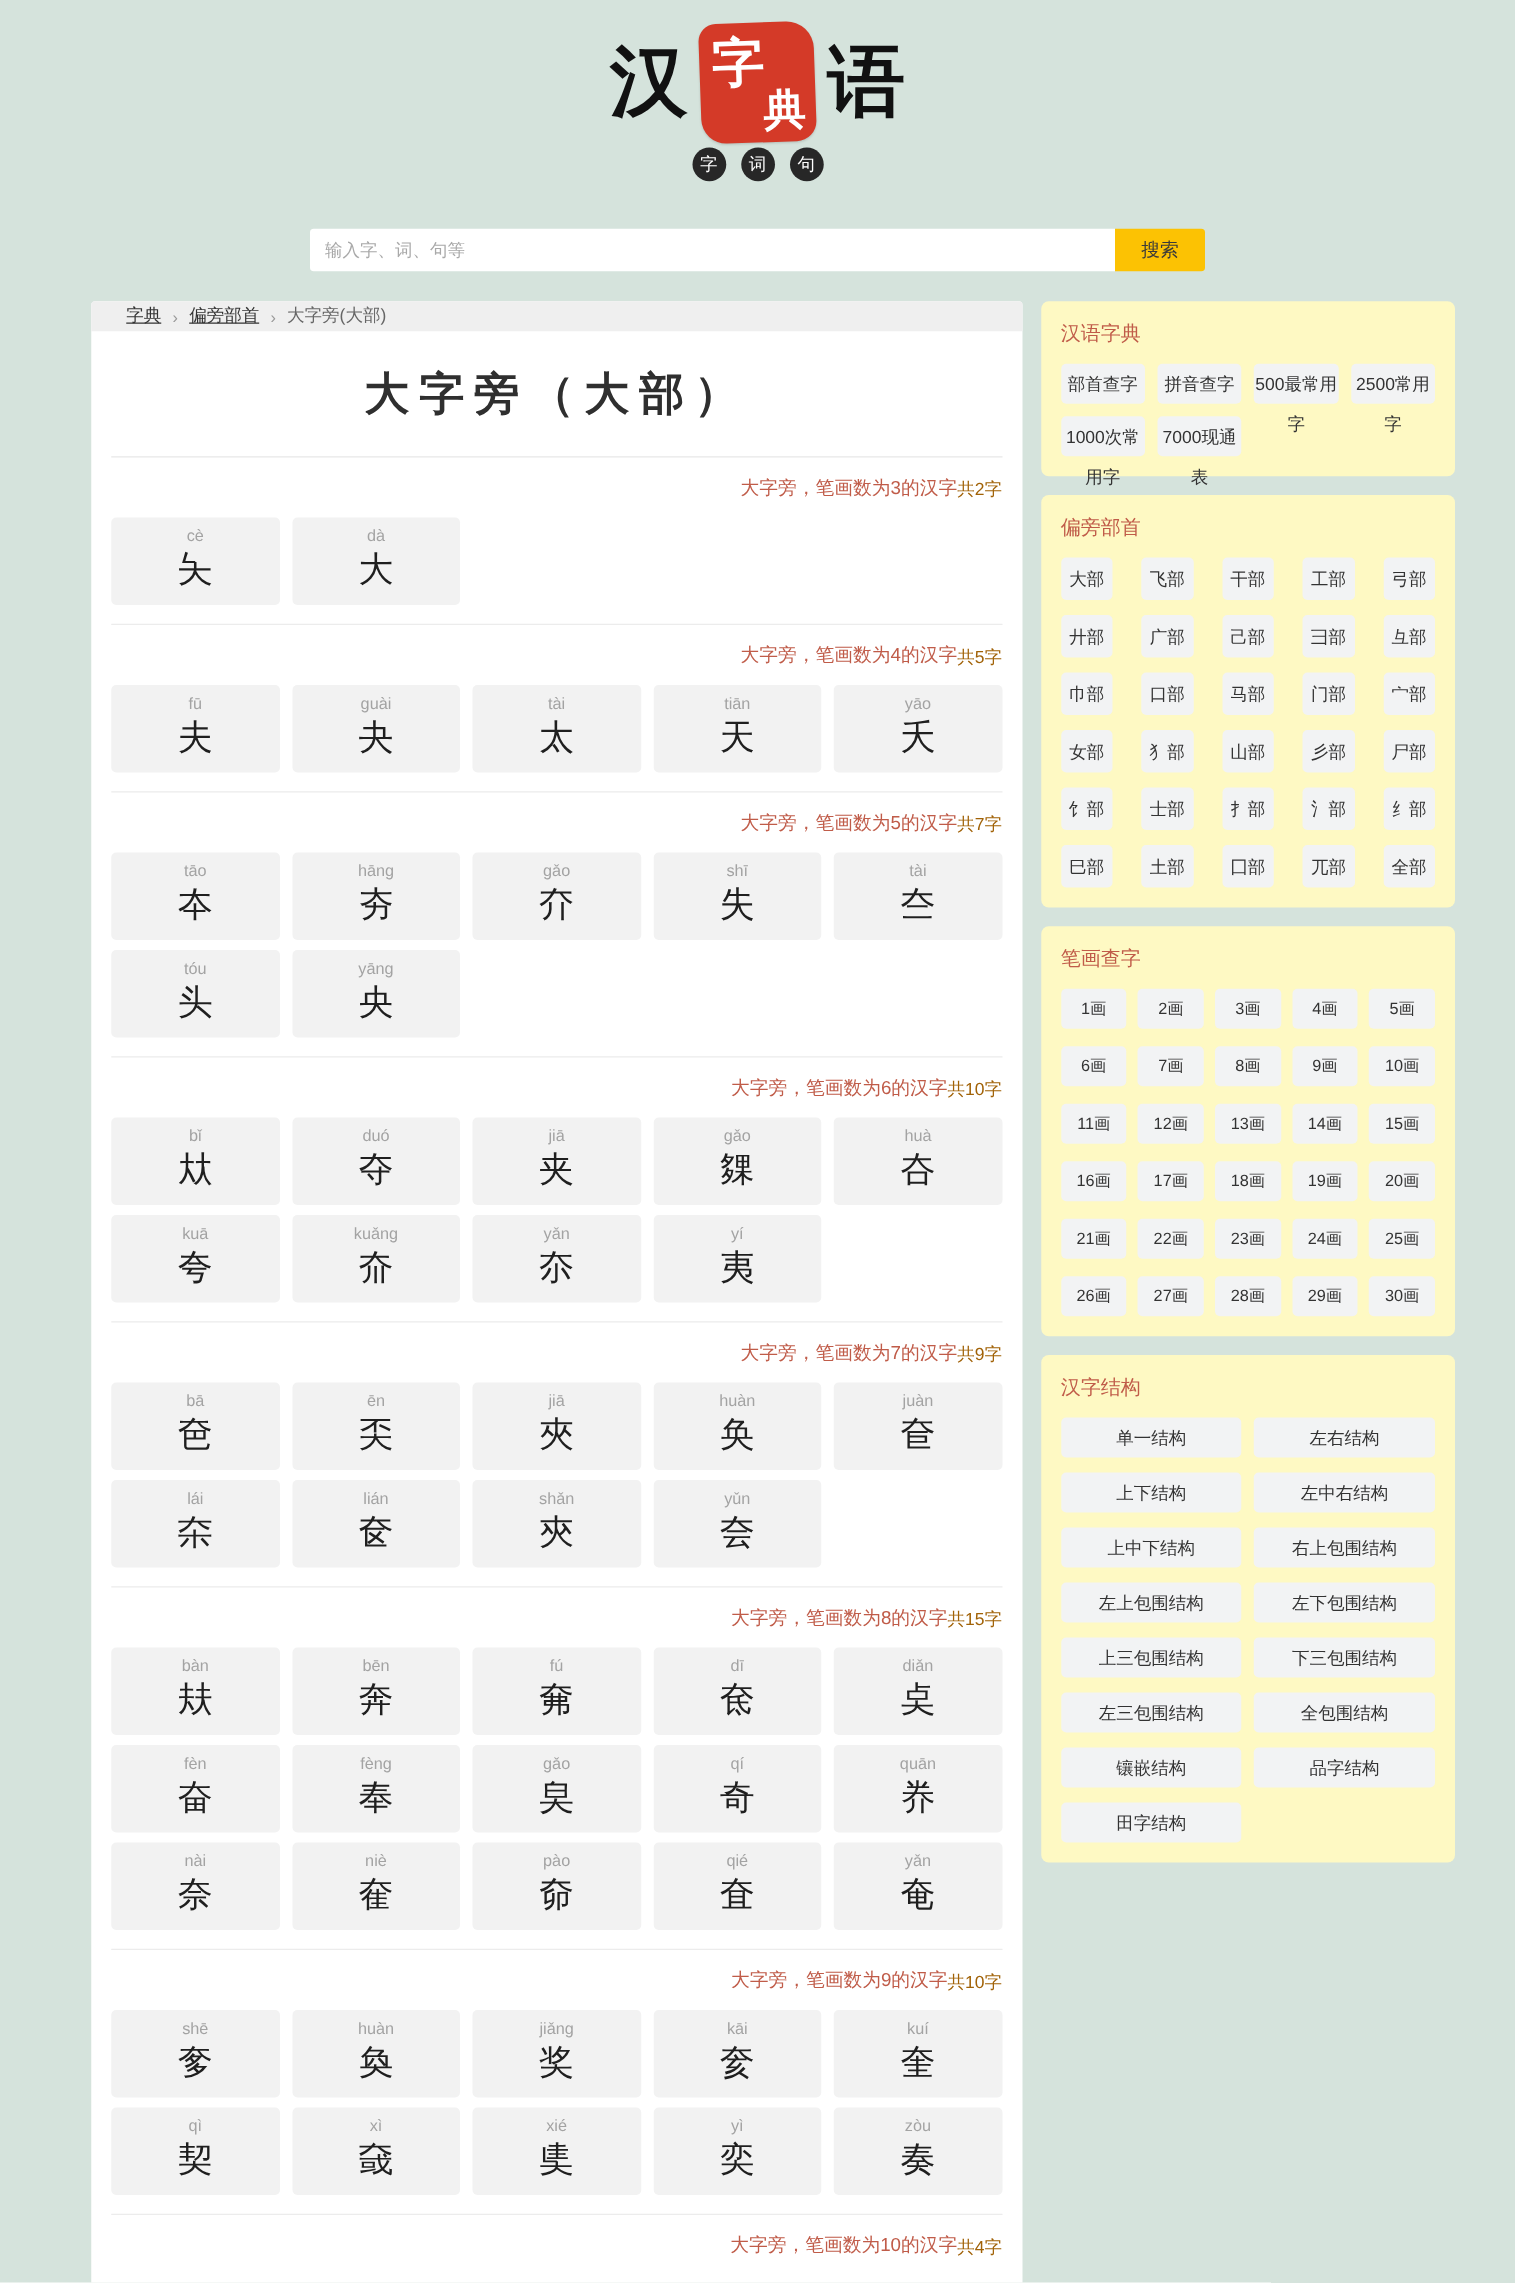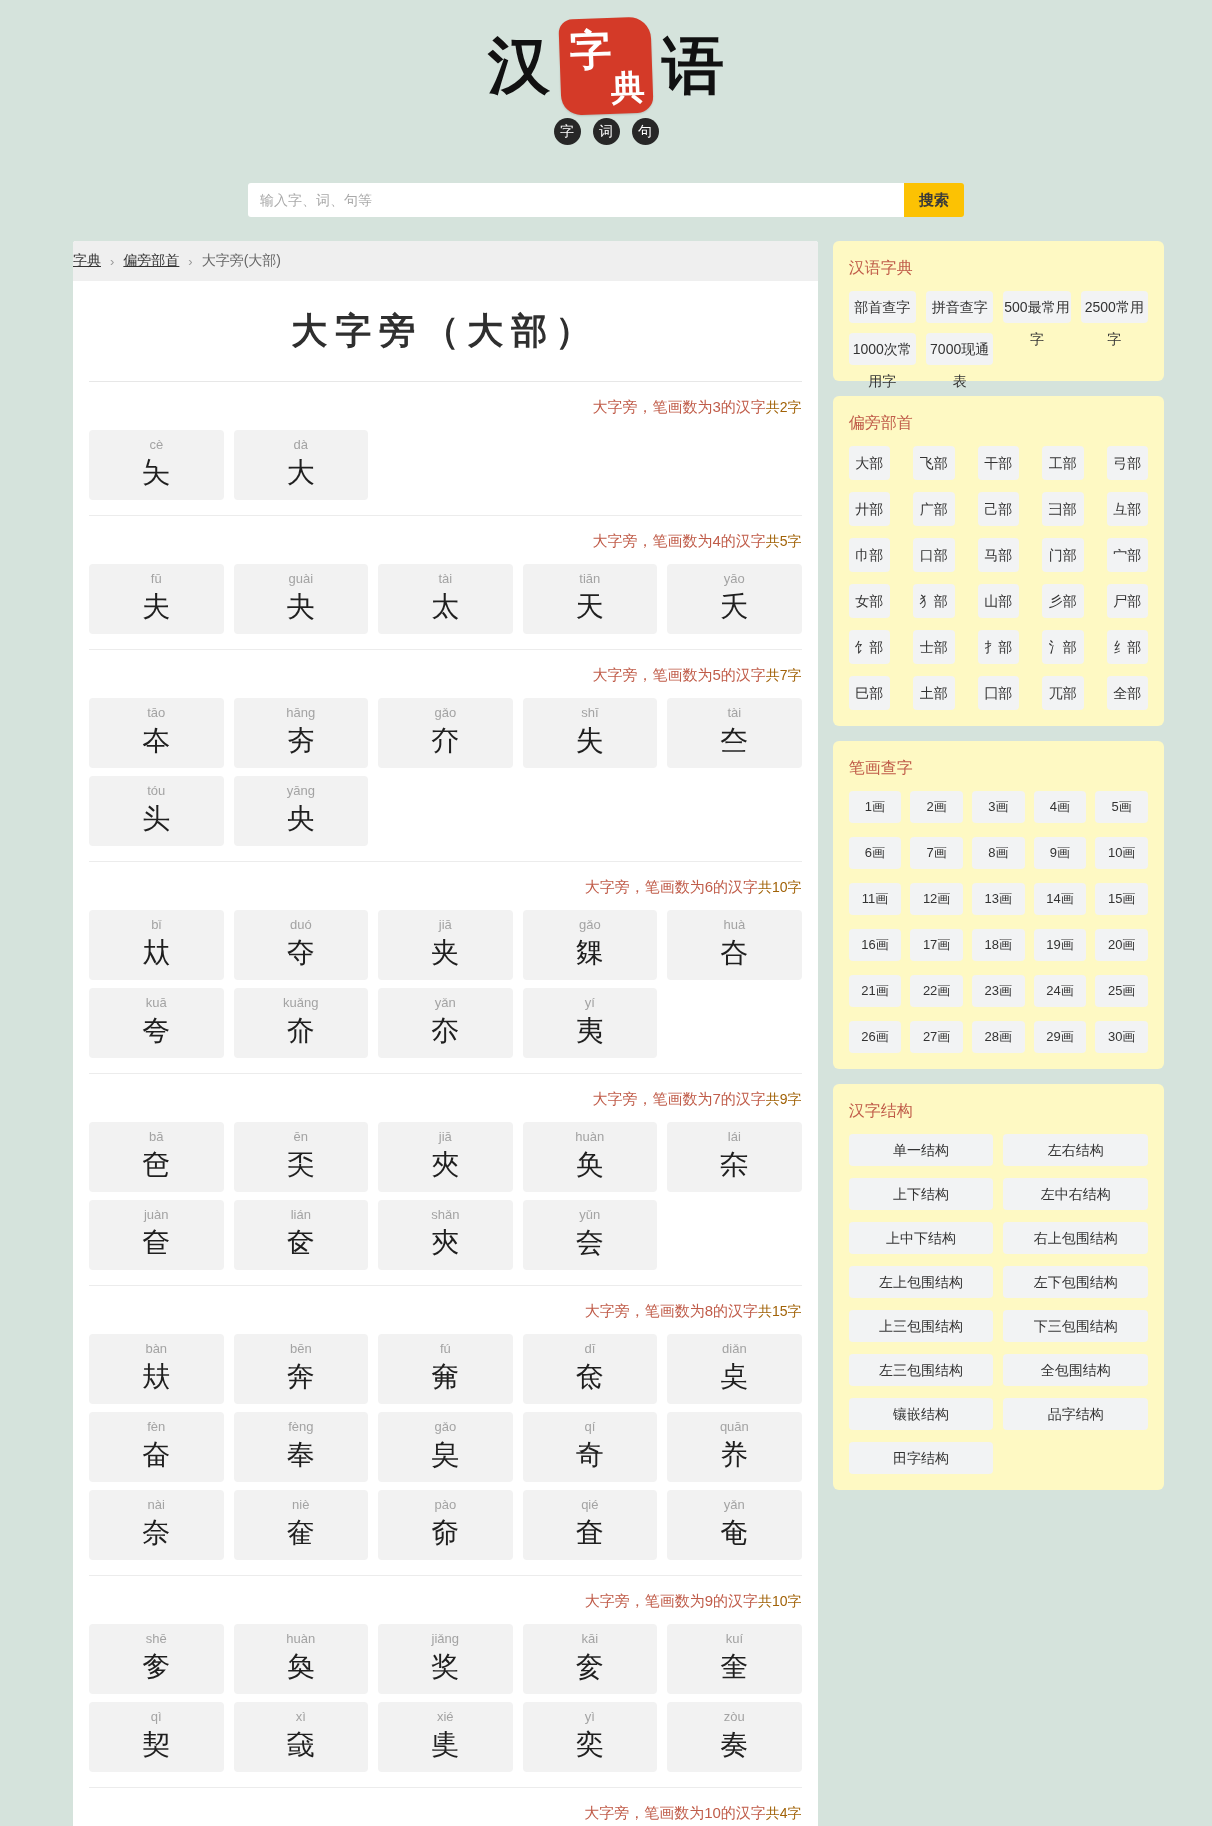--- a/index.html
+++ b/index.html
@@ -19,27 +19,27 @@
     transform:rotate(-2deg); position:relative; box-shadow:0 1px 2px rgba(0,0,0,.15);
   }
   .seal-top { position:absolute; top:4px; left:10px; color:#fff; font-family:"Liberation Serif","DejaVu Serif",serif; font-size:42px; font-weight:bold; }
   .seal-bottom { position:absolute; bottom:2px; right:8px; color:#fff; font-family:"Liberation Serif","DejaVu Serif",serif; font-size:34px; font-weight:bold; }
   .logo-sub { display:flex; justify-content:center; align-items:center; gap:12px; margin-top:6px; }
   .sub-circle { width:27px; height:27px; border-radius:50%; background:#272727; color:#fff; font-size:14px; display:flex; align-items:center; justify-content:center; font-family:"Liberation Serif","DejaVu Serif",serif; }
   
   .search-row { width:716px; margin:38px auto 24px; display:flex; height:34px; }
   .search-input { flex:1; border:none; outline:none; border-radius:3px 0 0 3px; padding:0 12px; font-size:14px; color:#333; background:#fff; }
   .search-input::placeholder { color:#a9a9a9; }
-  .search-btn { width:60px; border:none; background:#fcc203; color:#3a3a3a; font-size:15px; border-radius:0 3px 3px 0; cursor:pointer;font-weight:bold; }
+  .search-btn { width:72px; border:none; background:#fcc203; color:#3a3a3a; font-size:15px; border-radius:0 3px 3px 0; cursor:pointer; }
   
   .content { display:flex; align-items:flex-start; padding:0 48px 0 73px; gap:15px; }
   .main-panel { width:755px; background:#fff; border-radius:3px; }
   .sidebar { width:336px; }
   
-  .breadcrumb { background:#efefef; height:40px; display:flex; align-items:center; padding:0 0; font-size:14px; border-radius:3px 3px 0 0; }
+  .breadcrumb { background:#efefef; height:24px; display:flex; align-items:center; padding:0 28px; font-size:14px; border-radius:3px 3px 0 0; }
   .crumb { display:flex; align-items:center; }
   .bc-label { color:#333; text-decoration:underline; cursor:pointer; }
   .crumb:last-child .bc-label { color:#666; text-decoration:none; cursor:default; }
   .bc-sep { color:#999; margin:0 9px; font-size:13px; }
   .crumb:last-child .bc-sep { display:none; }
   
   .page-title { text-align:center; font-family:"Liberation Serif","DejaVu Serif",serif; font-size:36px; letter-spacing:8px; color:#2f2f2f; padding:26px 0 25px; }
   .title-rule { border-bottom:1px solid #e7e7e7; margin:0 16px; }
   
   .sections { padding:0 16px 30px; }
@@ -290,27 +290,27 @@
                 <div class="char-py">jiā</div>
                 <div class="char-zi">夾</div>
               </div>
 
               <div class="char-card">
                 <div class="char-py">huàn</div>
                 <div class="char-zi">奂</div>
               </div>
 
               <div class="char-card">
+                <div class="char-py">juàn</div>
+                <div class="char-zi">奆</div>
+              </div>
+
+              <div class="char-card">
                 <div class="char-py">lái</div>
                 <div class="char-zi">㚓</div>
-              </div>
-
-              <div class="char-card">
-                <div class="char-py">juàn</div>
-                <div class="char-zi">奆</div>
               </div>
 
               <div class="char-card">
                 <div class="char-py">lián</div>
                 <div class="char-zi">奁</div>
               </div>
 
               <div class="char-card">
                 <div class="char-py">shǎn</div>
                 <div class="char-zi">㚒</div>

